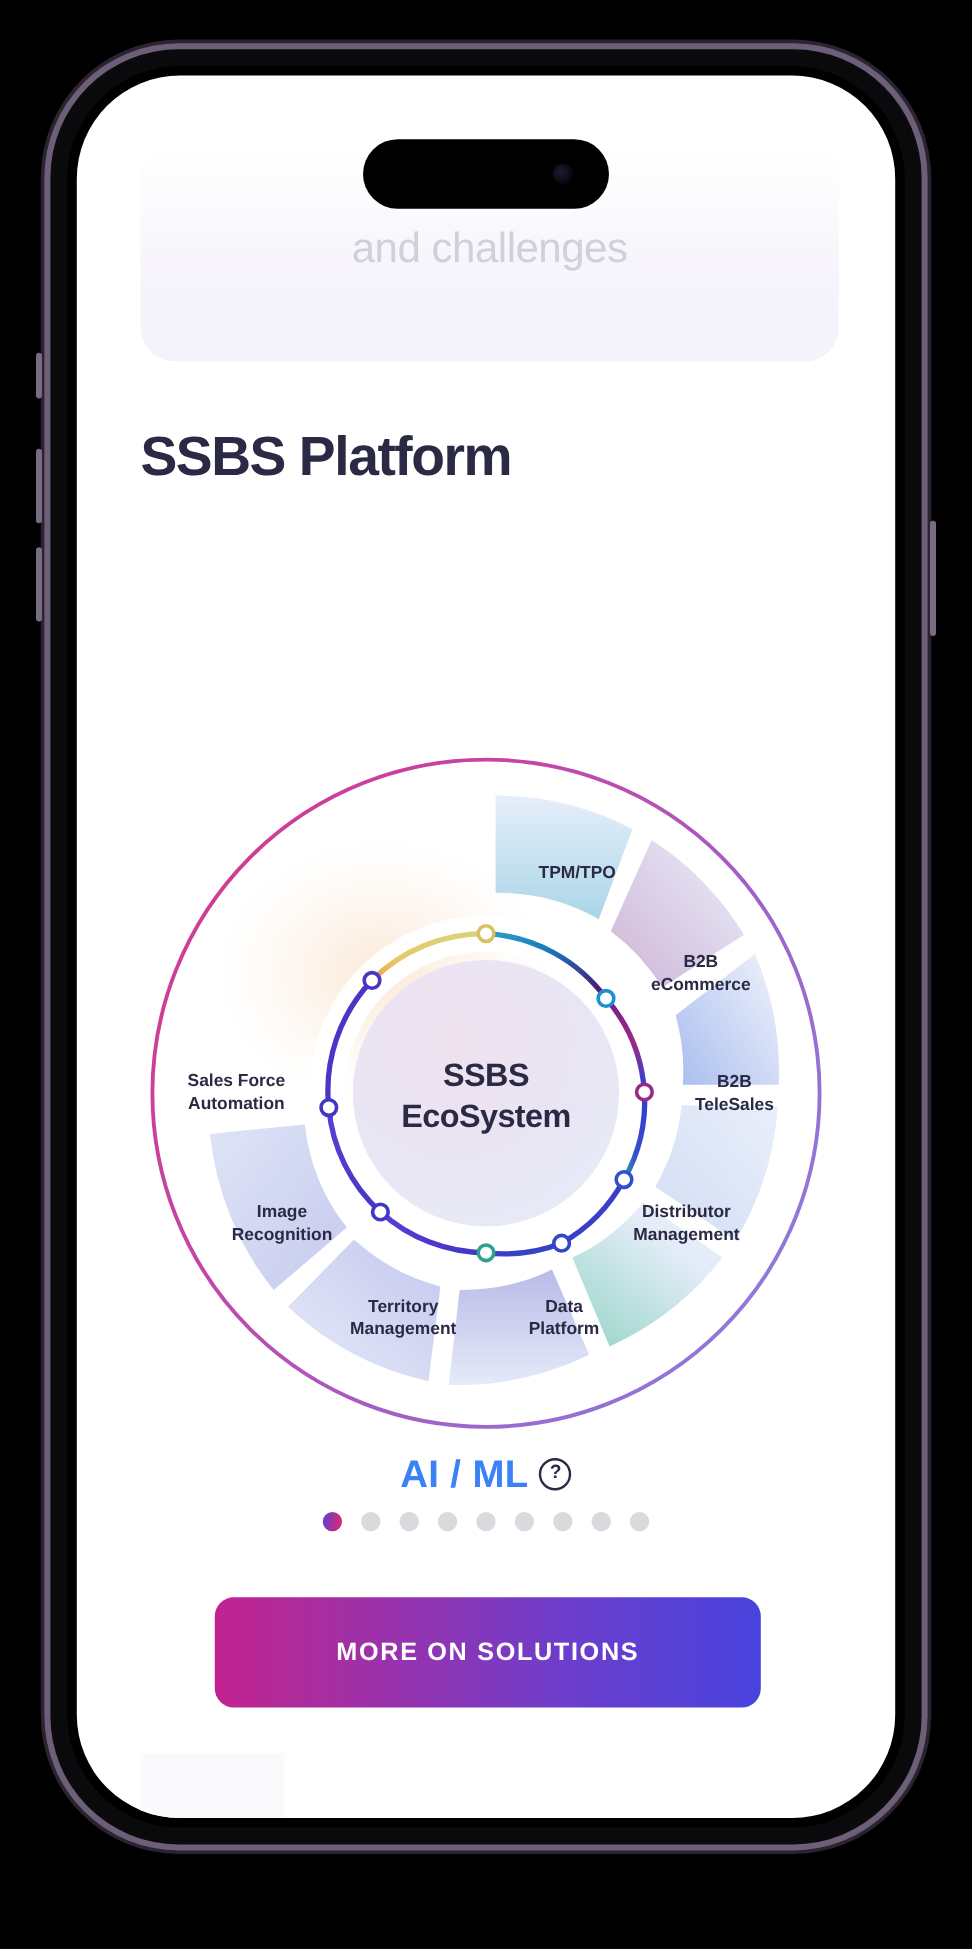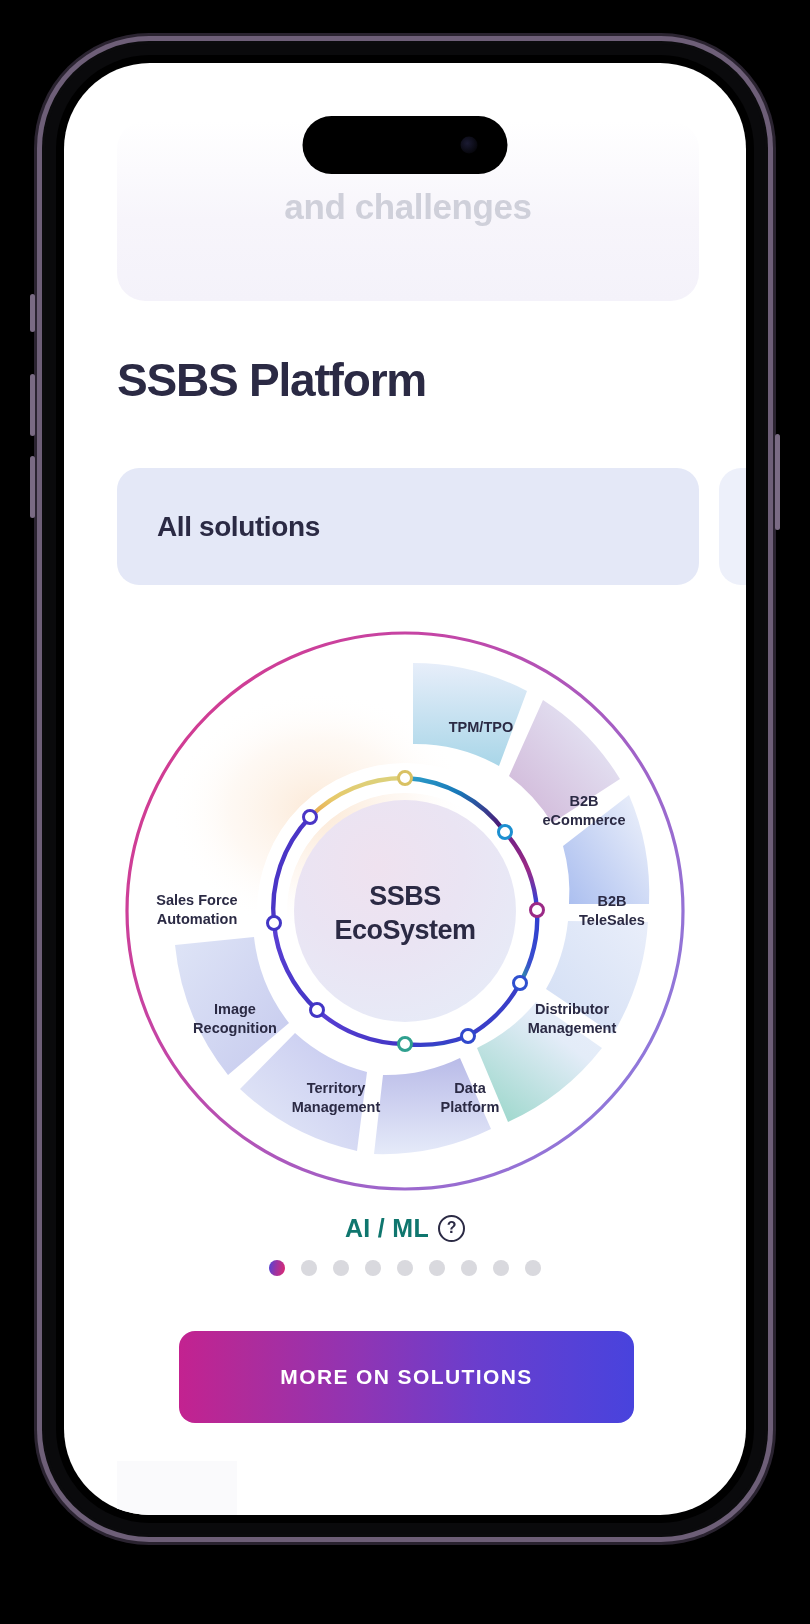--- a/index.html
+++ b/index.html
@@ -47,21 +47,21 @@
 
   
   #previous-card{
     position:absolute; left:53px; top:58px; width:582px; height:180px;
     border-radius:28px;
     background:linear-gradient(180deg,#ffffff 0%, #f7f5fb 55%, #f4f2fa 100%);
     overflow:hidden;
   }
   #previous-card-heading{
     position:absolute; left:0; right:0; top:66px; text-align:center;
-    font-size:35px; font-weight:700; color:#cfd0da; letter-spacing:-.4px;
+    font-size:35px; font-weight:400; color:#cfd0da; letter-spacing:-.4px;
   }
 
   
   #page-title{
     position:absolute; left:53px; top:290px; width:600px;
     font-size:46px; font-weight:800; color:#2b2a44; letter-spacing:-1.2px;
   }
 
   
   #tabs-row{ position:absolute; left:53px; top:405px; right:0; height:117px; }
@@ -85,21 +85,21 @@
   }
   .core-label{
     font-family:"Liberation Sans", sans-serif;
     font-size:27px; font-weight:800; fill:#2b2a44; text-anchor:middle;
     letter-spacing:-.5px;
   }
   #aiml-row{
     position:absolute; left:0; right:0; top:612px; height:46px;
     display:flex; align-items:center; justify-content:center; gap:9px;
   }
-  #aiml-label{ font-size:25px; font-weight:800; color:#0f766e; letter-spacing:.3px;}
+  #aiml-label{ font-size:32px; font-weight:800; color:#3b82f6; letter-spacing:.3px;}
   #aiml-help-icon{
     width:27px;height:27px;border-radius:50%;border:2.5px solid #2b2a44;
     display:flex;align-items:center;justify-content:center;
     font-size:16px;font-weight:700;color:#2b2a44;line-height:1;
   }
 
   
   #pagination-dots{
     position:absolute; left:0; right:0; top:1190px; height:30px;
     display:flex; align-items:center; justify-content:center; gap:16px;
@@ -137,28 +137,20 @@
     <div id="dynamic-island">
       <div id="front-camera-icon"></div>
     </div>
 
     <div id="previous-card">
       <div id="previous-card-heading">and challenges</div>
     </div>
 
     <h1 id="page-title">SSBS Platform</h1>
 
-    <div id="tabs-row">
-      <div class="tab-card" id="tab-all-solutions">
-        <span class="tab-label">All solutions</span>
-      </div>
-      <div class="tab-card" id="tab-next-peek">
-        <span class="tab-label"></span>
-      </div>
-    </div>
 
     <div id="wheel-area">
       <svg id="wheel-svg" viewBox="0 0 682 620">
         <defs>
           <linearGradient id="gOuter" x1="0" y1="0.2" x2="1" y2="0.85">
             <stop offset="0%" stop-color="#d43a8e"></stop>
             <stop offset="30%" stop-color="#c445a6"></stop>
             <stop offset="65%" stop-color="#a062c8"></stop>
             <stop offset="100%" stop-color="#8b7fe0"></stop>
           </linearGradient>

